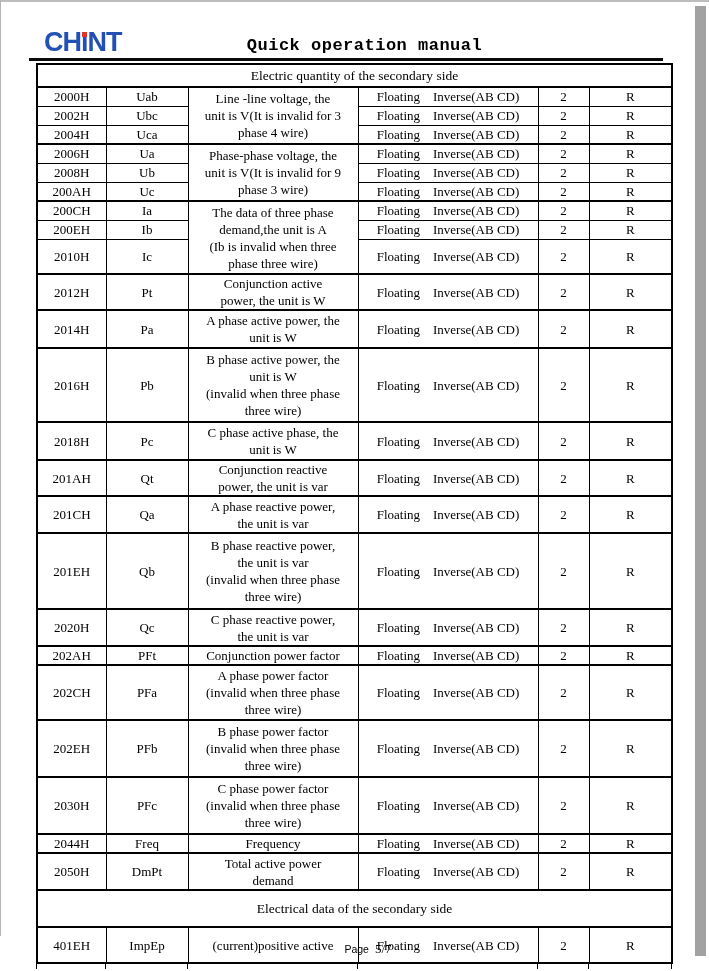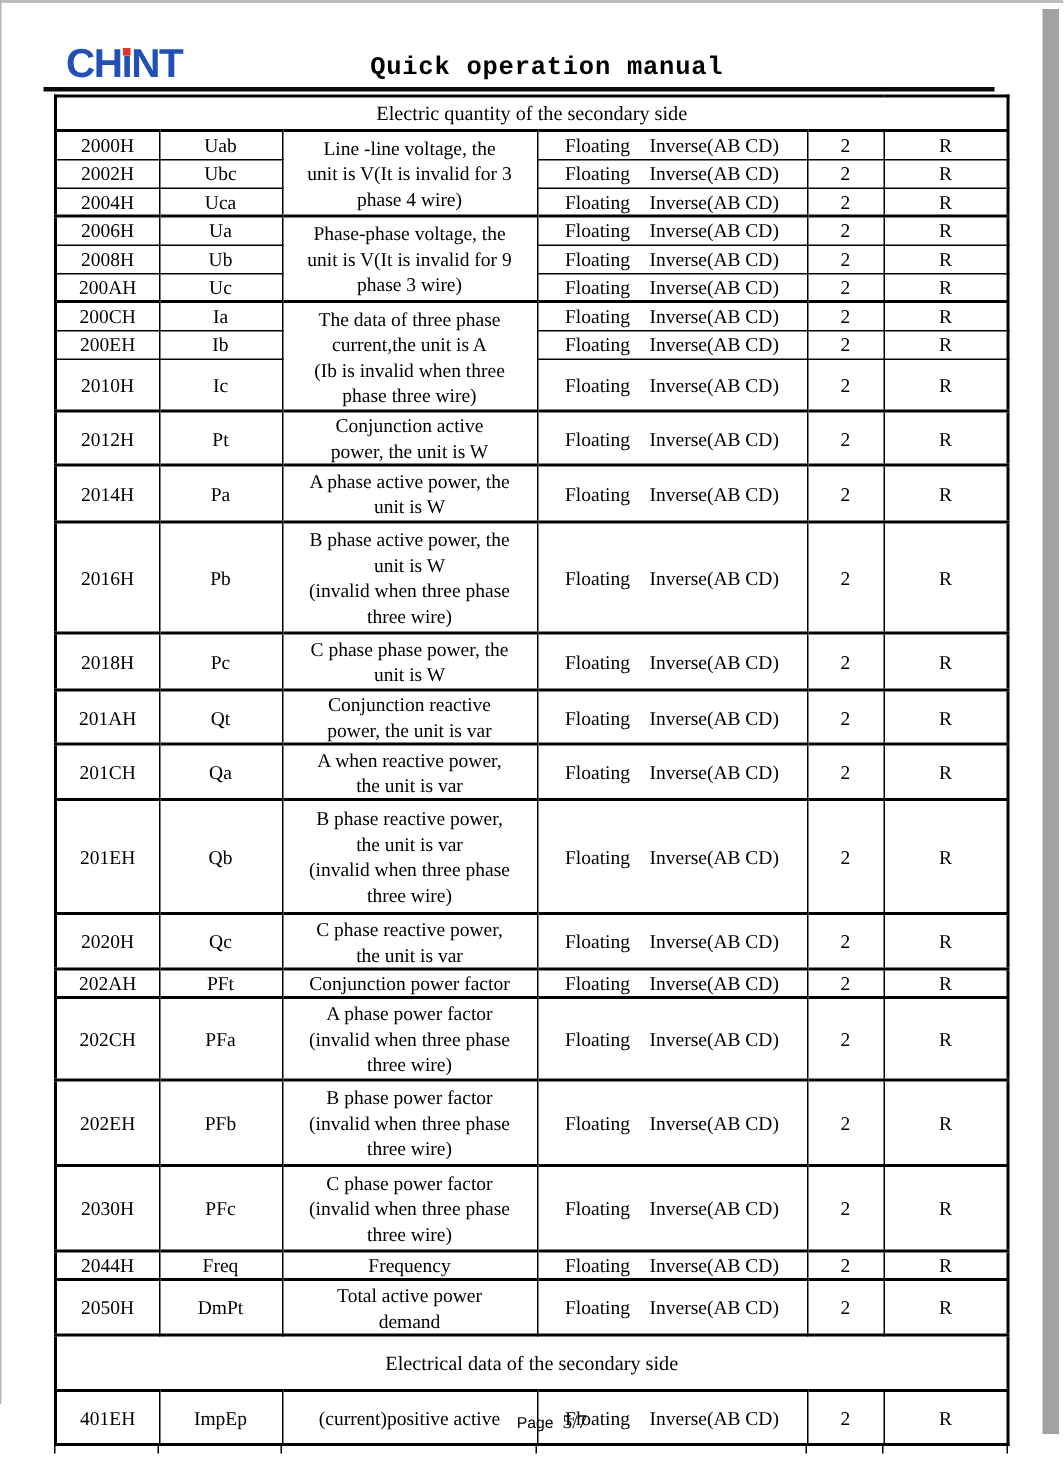--- a/index.html
+++ b/index.html
@@ -176,21 +176,21 @@
             </div>
           </td>
     <td class="c-words">2</td>
     <td>R</td>
   </tr>
 
   <tr class="hv" style="height:19px">
     <td>200CH</td>
     <td>Ia</td>
     <td class="c-desc" rowspan="3">The data of three phase
-current,the unit is A
+demand,the unit is A
 (Ib is invalid when three
 phase three wire)</td>
     <td>
             <div class="fmtwrap">
               <span>Floating</span>
               <span>Inverse(AB CD)</span>
             </div>
           </td>
     <td class="c-words">2</td>
     <td>R</td>
@@ -260,21 +260,21 @@
               <span>Floating</span>
               <span>Inverse(AB CD)</span>
             </div>
           </td>
     <td class="c-words">2</td>
     <td>R</td>
   </tr>
   <tr class="hv" style="height:38px">
     <td>2018H</td>
     <td>Pc</td>
-    <td class="c-desc">C phase phase power, the
+    <td class="c-desc">C phase active phase, the
 unit is W</td>
     <td>
             <div class="fmtwrap">
               <span>Floating</span>
               <span>Inverse(AB CD)</span>
             </div>
           </td>
     <td class="c-words">2</td>
     <td>R</td>
   </tr>
@@ -288,21 +288,21 @@
               <span>Floating</span>
               <span>Inverse(AB CD)</span>
             </div>
           </td>
     <td class="c-words">2</td>
     <td>R</td>
   </tr>
   <tr class="hv" style="height:37px">
     <td>201CH</td>
     <td>Qa</td>
-    <td class="c-desc">A when reactive power,
+    <td class="c-desc">A phase reactive power,
 the unit is var</td>
     <td>
             <div class="fmtwrap">
               <span>Floating</span>
               <span>Inverse(AB CD)</span>
             </div>
           </td>
     <td class="c-words">2</td>
     <td>R</td>
   </tr>

